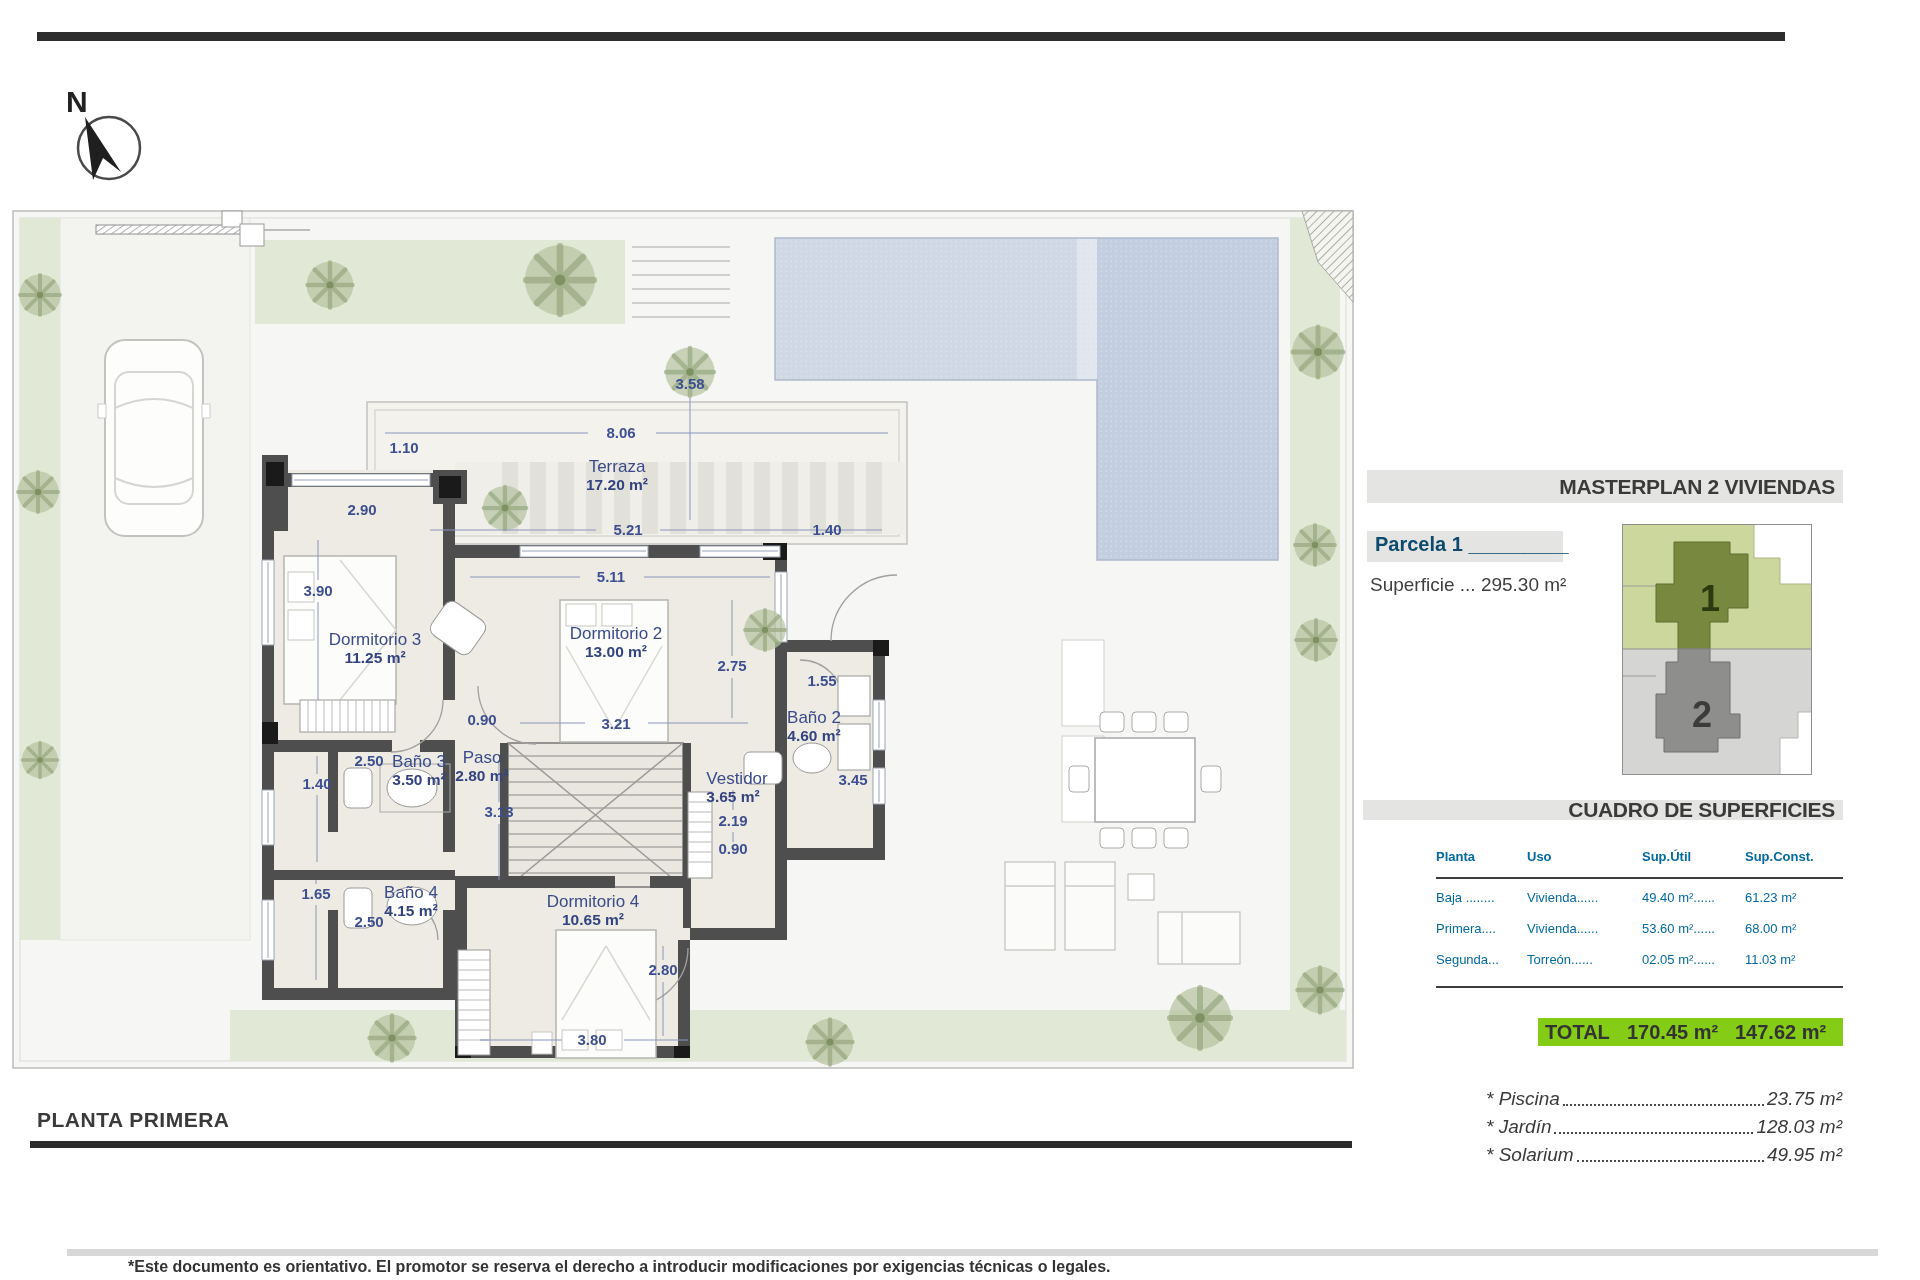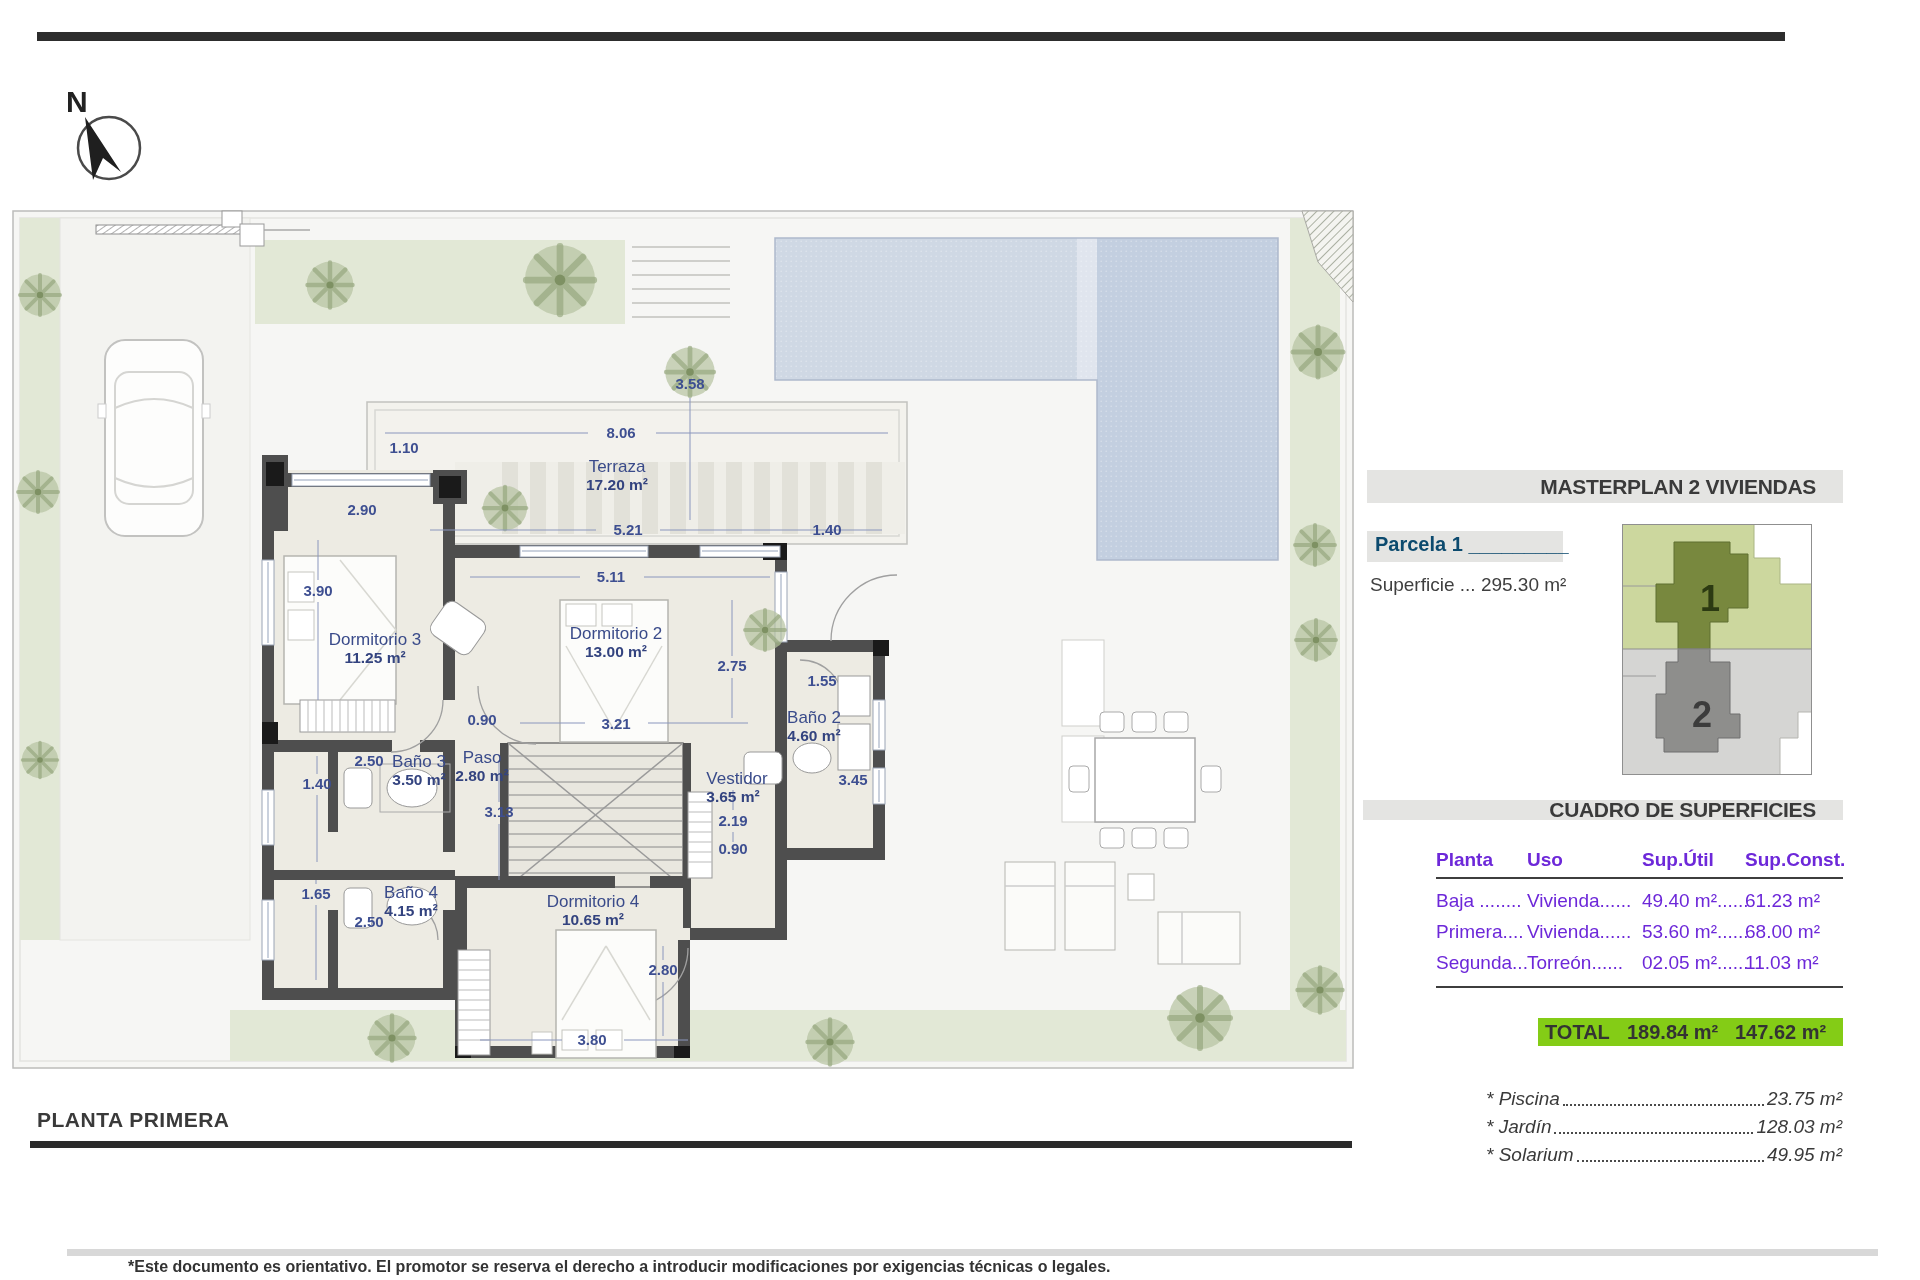--- a/index.html
+++ b/index.html
@@ -1,28 +1,28 @@
 <!DOCTYPE html>
 <html><head>
 <meta charset="utf-8">
 <style>
   html,body{margin:0;padding:0;background:#ffffff;}
   body{width:1920px;height:1280px;font-family:"Liberation Sans",sans-serif;-webkit-font-smoothing:antialiased;}
   .page{position:relative;width:1920px;height:1280px;background:#ffffff;overflow:hidden;}
   .abs{position:absolute;}
   .topbar{left:37px;top:32px;width:1748px;height:9px;background:#2d2d2d;}
   
-  .graybar{background:#e4e4e2;color:#3a3a3a;font-weight:bold;font-size:21px;letter-spacing:-0.3px;display:flex;align-items:center;justify-content:flex-end;padding-right:27px;box-sizing:border-box;}
+  .graybar{background:#e4e4e2;color:#3a3a3a;font-weight:bold;font-size:21px;letter-spacing:-0.3px;display:flex;align-items:center;justify-content:flex-end;padding-right:8px;box-sizing:border-box;}
   .mp-bar{left:1367px;top:470px;width:476px;height:33px;}
   .cuadro-bar{left:1363px;top:800px;width:480px;height:20px;}
   .parcela-bg{left:1367px;top:531px;width:196px;height:31px;background:#e4e4e2;}
   .parcela-text{left:1375px;top:533px;font-size:20px;font-weight:bold;color:#0c4a6e;white-space:nowrap;}
   .superficie{left:1370px;top:574px;font-size:19px;color:#3f3f3f;}
   .minimap{left:1622px;top:524px;width:190px;height:251px;}
-  .stable{left:1436px;top:844px;width:407px;color:#6d28d9;font-size:19px;}
+  .stable{left:1436px;top:844px;width:407px;color:#0369a1;font-size:13px;}
   .srow{position:relative;height:31px;}
   .srow span{position:absolute;top:5px;white-space:nowrap;}
   .c0{left:0;} .c1{left:91px;} .c2{left:206px;} .c3{left:309px;}
   .shead{font-weight:bold;border-bottom:2.5px solid #3d3d3d;height:33px;}
   .sfoot{border-top:2.5px solid #3d3d3d;height:0;}
   .total-bar{left:1538px;top:1018px;width:305px;height:28px;background:#84cc16;font-weight:bold;font-size:20px;color:#333;}
   .total-bar span{position:absolute;top:3px;white-space:nowrap;}
   .t0{left:7px;} .t1{left:89px;} .t2{left:197px;}
   .extras{left:1486px;top:1082px;width:356px;font-style:italic;font-size:19px;color:#3a3a3a;}
   .xrow{display:flex;align-items:flex-end;height:28px;}
@@ -493,21 +493,21 @@
       <span class="c1">Torreón......</span>
       <span class="c2">02.05 m²......</span>
       <span class="c3">11.03 m²</span>
     </div>
     <div style="height:8px;"></div>
     <div class="srow sfoot"></div>
   </div>
 
   <div class="abs total-bar">
     <span class="t0">TOTAL</span>
-    <span class="t1">189.84 m²</span>
+    <span class="t1">170.45 m²</span>
     <span class="t2">147.62 m²</span>
   </div>
 
   <div class="abs extras">
     <div class="xrow">
       <span class="nm">* Piscina</span>
         <span class="lead"></span>
         <span class="val">23.75 m²</span>
     </div>
     <div class="xrow">

